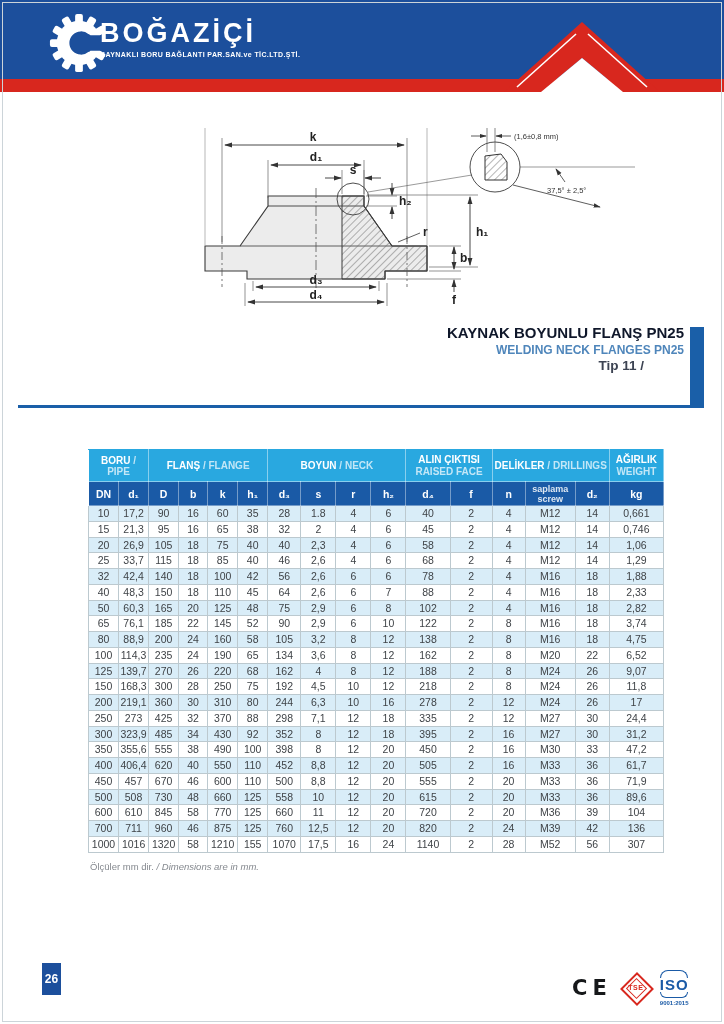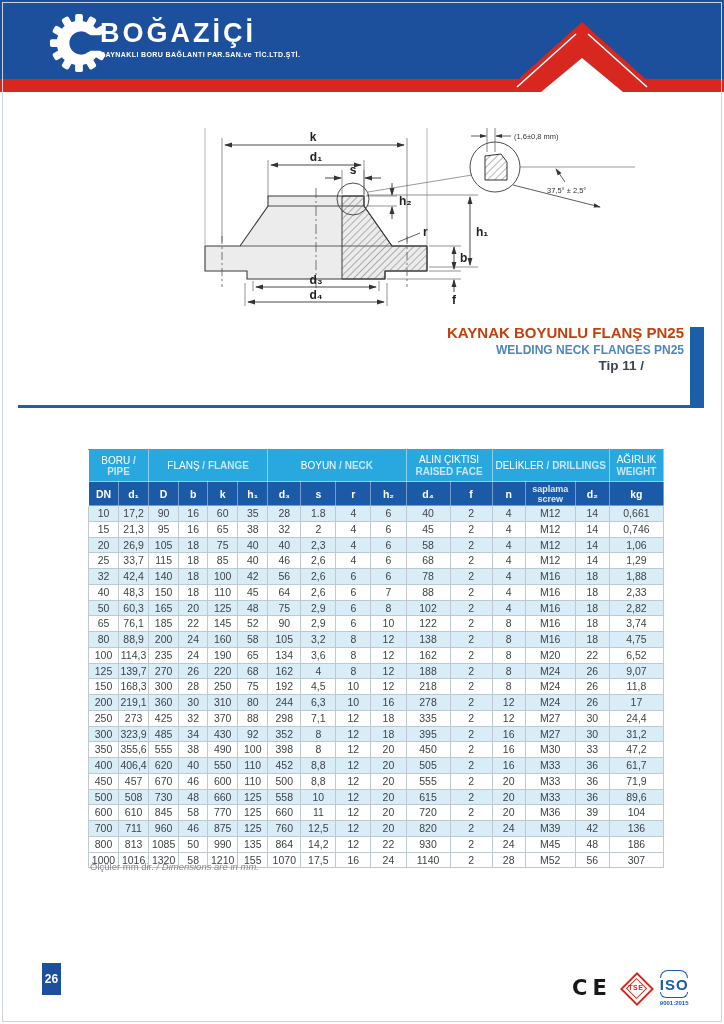--- a/index.html
+++ b/index.html
@@ -19,40 +19,40 @@
   .logo-name{color:#fff;font-weight:bold;font-size:27px;letter-spacing:3px;line-height:30px;}
   .logo-sub{color:#fff;font-size:7px;letter-spacing:.4px;margin-top:3px;white-space:nowrap;font-weight:bold;}
 
   
   .drawing{position:absolute;left:95px;top:112px;width:560px;height:210px;}
   .dim-label{font-size:12px;font-weight:bold;fill:#222;}
   .dim-small{font-size:7.5px;fill:#333;}
 
   
   .title-block{position:absolute;right:40px;top:324px;text-align:right;}
-  .title-tr{color:#c2410c;font-weight:bold;font-size:15px;line-height:18px;}
+  .title-tr{color:#0f172a;font-weight:bold;font-size:15px;line-height:18px;}
   .title-en{color:#4f86bb;font-size:12px;line-height:16px;font-weight:bold;}
   .standards{margin-top:11px;color:#3c4352;font-size:13.5px;line-height:16px;font-weight:bold;}
   .standards .gap{display:inline-block;width:14px;}
   .tip-line{color:#3c4352;font-size:13.5px;line-height:16px;font-weight:bold;padding-right:40px;}
   .title-bar{position:absolute;left:690px;top:327px;width:14px;height:81px;background:#1a5fa8;}
   .title-rule{position:absolute;left:18px;top:405px;width:672px;height:3px;background:#1a5fa8;}
 
   
   .flange-table{position:absolute;left:88px;top:449px;width:576px;border-collapse:collapse;table-layout:fixed;}
   .flange-table th,.flange-table td{box-sizing:border-box;padding:0;text-align:center;vertical-align:middle;}
   .flange-table thead tr.grp-row th{
     background:#29a8e0;color:#fff;height:32px;font-size:10px;
     border:1px solid rgba(255,255,255,.45);border-top:1px solid #29a8e0;
   }
   .flange-table thead tr.col-row th{
     background:#1a5aa6;color:#fff;height:24px;font-size:10.5px;font-weight:bold;
     border:1px solid rgba(255,255,255,.4);
   }
-  .g-tr{font-weight:normal;}
+  .g-tr{font-weight:bold;}
   .g-en{font-weight:bold;color:rgba(255,255,255,.72);}
   .grp .stack-line{line-height:12px;}
   .col-sub{font-size:9px;font-weight:bold;color:rgba(255,255,255,.85);line-height:10px;}
   .flange-table tbody td{
     height:14.75px;font-size:10.5px;color:#3f4347;line-height:14.75px;
     border:1px solid #bcc9cf;white-space:nowrap;
   }
   .flange-table tbody tr.odd td{background:#d9edf8;}
   .flange-table tbody tr.even td{background:#ffffff;}
   .flange-table{border:1px solid #9fb3bc;}
@@ -644,38 +644,20 @@
         <td>12</td>
         <td>20</td>
         <td>820</td>
         <td>2</td>
         <td>24</td>
         <td>M39</td>
         <td>42</td>
         <td>136</td>
       </tr>
       <tr class="even">
-        <td>800</td>
-        <td>813</td>
-        <td>1085</td>
-        <td>50</td>
-        <td>990</td>
-        <td>135</td>
-        <td>864</td>
-        <td>14,2</td>
-        <td>12</td>
-        <td>22</td>
-        <td>930</td>
-        <td>2</td>
-        <td>24</td>
-        <td>M45</td>
-        <td>48</td>
-        <td>186</td>
-      </tr>
-      <tr class="even">
         <td>1000</td>
         <td>1016</td>
         <td>1320</td>
         <td>58</td>
         <td>1210</td>
         <td>155</td>
         <td>1070</td>
         <td>17,5</td>
         <td>16</td>
         <td>24</td>

